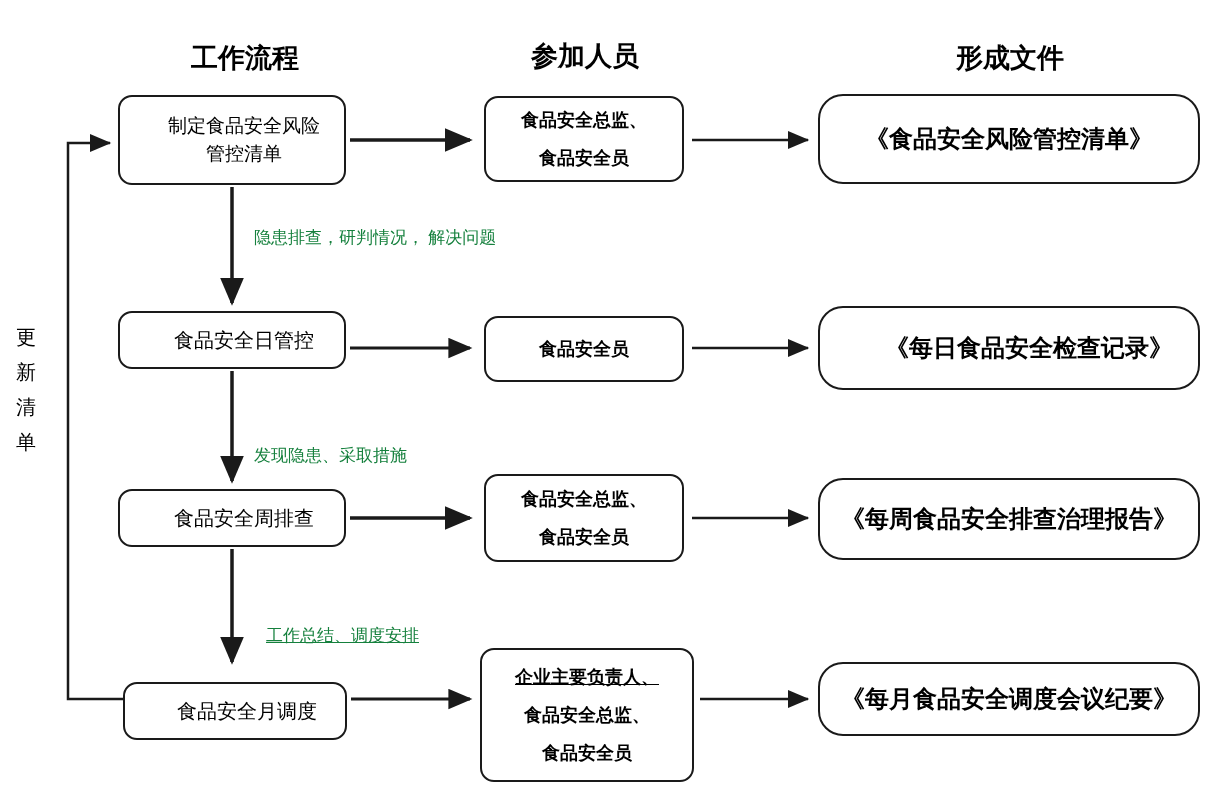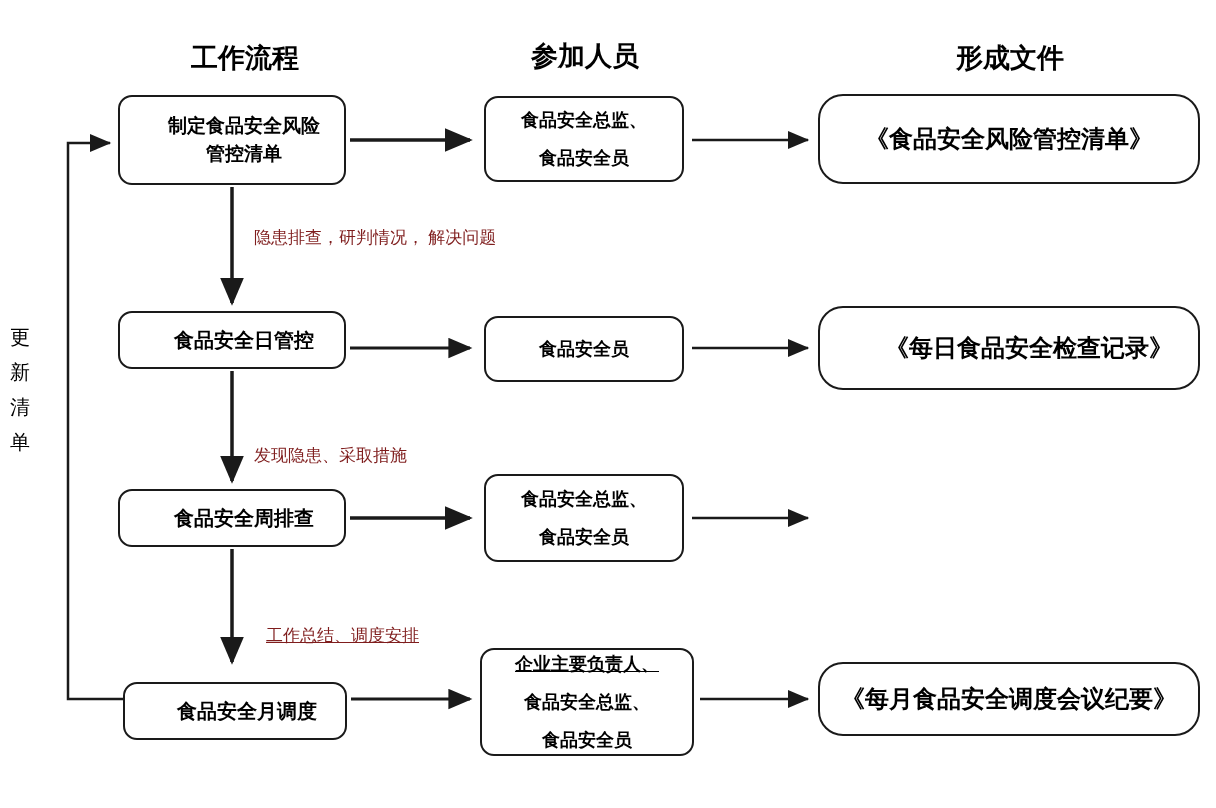--- a/index.html
+++ b/index.html
@@ -39,21 +39,21 @@
     text-align: center;
     font-family: "Liberation Serif", serif;
     color: #000;
     line-height: 1.45;
   }
   .node .ln {
     display: block;
     white-space: nowrap;
   }
   .node-process {
-    font-weight: bold;
+    font-weight: normal;
     font-size: 20px;
     padding-left: 24px;
   }
   .node-process.small {
     font-size: 19px;
   }
   .node-people {
     font-weight: bold;
     font-size: 18px;
     gap: 12px;
@@ -63,31 +63,31 @@
     font-size: 24px;
     border-radius: 25px;
   }
   .underline {
     text-decoration: underline;
   }
   .edge-label {
     position: absolute;
     font-family: "Liberation Serif", serif;
     font-size: 17px;
-    color: #7f1d1d;
+    color: #15803d;
     line-height: 1.6;
     white-space: nowrap;
   }
   .side-label {
     position: absolute;
     font-family: "Liberation Serif", serif;
     font-size: 20px;
     color: #000;
     line-height: 1.75;
-    text-align: left;
+    text-align: right;
     width: 26px;
   }
   svg.wires {
     position: absolute;
     left: 0;
     top: 0;
     width: 1216px;
     height: 808px;
     pointer-events: none;
   }
@@ -155,31 +155,34 @@
     <span class="ln">食品安全总监、</span>
     <span class="ln">食品安全员</span>
   </div>
   <div class="node node-people" style="left:484px; top:316px; width:200px; height:66px;">
     <span class="ln">食品安全员</span>
   </div>
   <div class="node node-people" style="left:484px; top:474px; width:200px; height:88px;">
     <span class="ln">食品安全总监、</span>
     <span class="ln">食品安全员</span>
   </div>
-  <div class="node node-people" style="left:480px; top:648px; width:214px; height:108px;">
+  <div class="node node-people" style="left:480px; top:648px; width:214px; height:134px;">
     <span class="ln underline">企业主要负责人、</span>
     <span class="ln">食品安全总监、</span>
     <span class="ln">食品安全员</span>
   </div>
 
   <div class="node node-doc" style="left:818px; top:94px; width:382px; height:90px;">
     <span class="ln">《食品安全风险管控清单》</span>
   </div>
   <div class="node node-doc" style="left:818px; top:306px; width:382px; height:84px;padding-left:40px;">
     <span class="ln">《每日食品安全检查记录》</span>
+  </div>
+  <div class="node node-doc" style="left:818px; top:478px; width:382px; height:82px;">
+    <span class="ln">《每周食品安全排查治理报告》</span>
   </div>
   <div class="node node-doc" style="left:818px; top:662px; width:382px; height:74px;">
     <span class="ln">《每月食品安全调度会议纪要》</span>
   </div>
 
   <div class="edge-label" style="left:254px; top:224px;">
     <span class="ln">隐患排查，研判情况，</span>
     <span class="ln">解决问题</span>
   </div>
   <div class="edge-label" style="left:254px; top:442px;">

